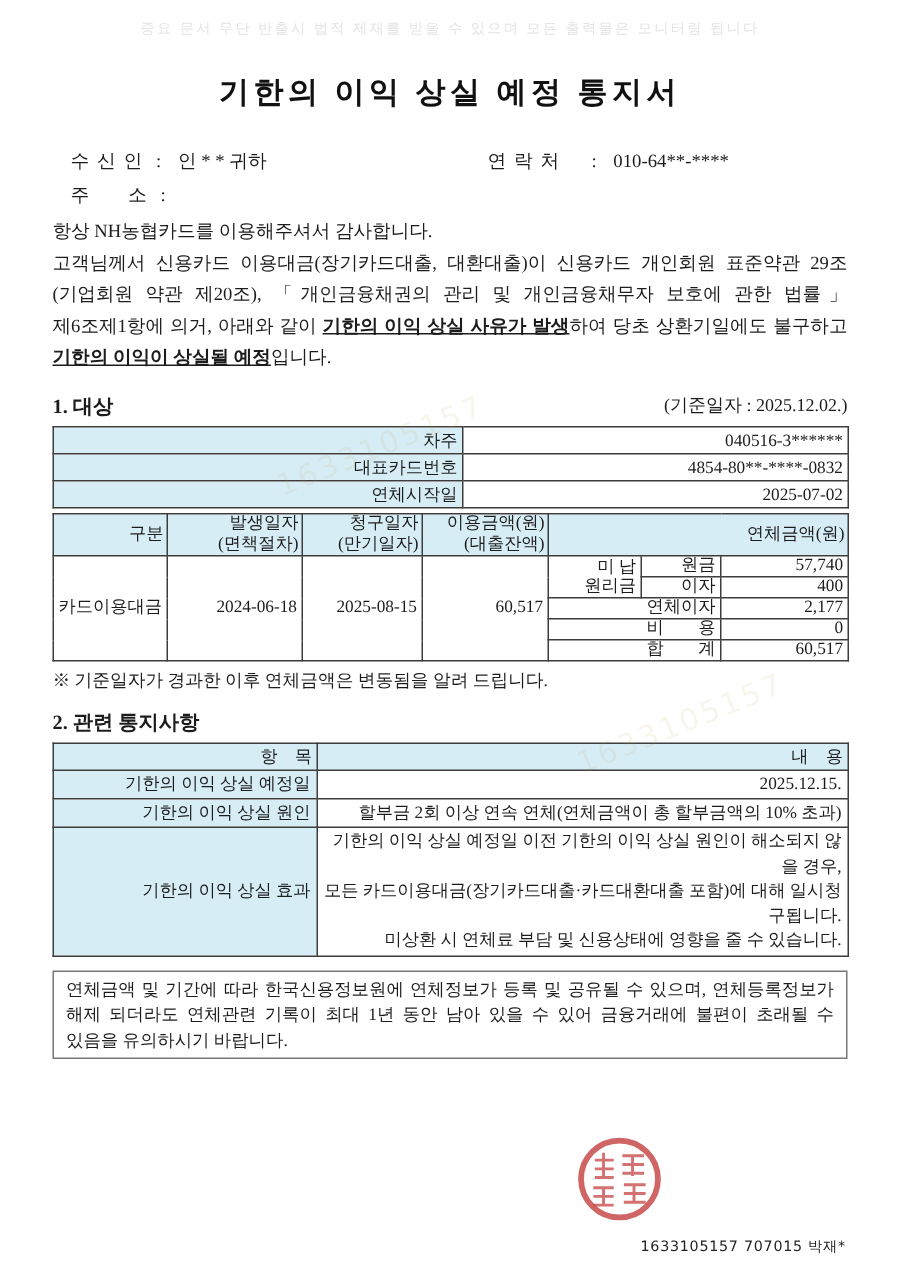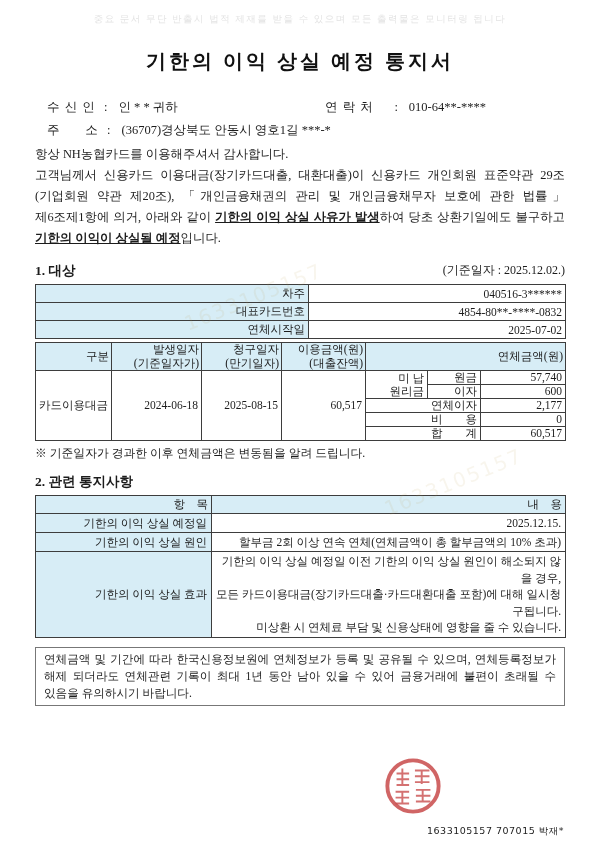--- a/index.html
+++ b/index.html
@@ -93,23 +93,22 @@
       <div class="recv-left">
         <span class="recv-label">수 신 인  :</span>
         <span class="recv-val">인 * * 귀하</span>
       </div>
       <div class="recv-right">
         <span class="recv-label">연 락 처     :</span>
         <span class="recv-val">010-64**-****</span>
       </div>
     </div>
     <div class="recv-row">
-      <div class="recv-left" style="width:auto;">
+      <div class="recv-left" style="width:auto;flex-direction:column;">
         <span class="recv-label">주      소  :</span>
-        <span class="recv-val">(36707)경상북도 안동시 영호1길 ***-*</span>
       </div>
     </div>
   </div>
 
   <div class="intro">
     <span>항상 NH농협카드를 이용해주셔서 감사합니다.</span><br>
     <span>고객님께서 신용카드 이용대금(장기카드대출, 대환대출)이 신용카드 개인회원 표준약관 29조(기업회원 약관 제20조), 「개인금융채권의 관리 및 개인금융채무자 보호에 관한 법률」 제6조제1항에 의거, 아래와 같이 </span><span class="bold-u">기한의 이익 상실 사유가 발생</span><span>하여 당초 상환기일에도 불구하고 </span><span class="bold-u">기한의 이익이 상실될 예정</span><span>입니다.</span>
   </div>
 
   <div class="sec-head-row">
@@ -146,21 +145,21 @@
         <col style="width:84px">
       <col style="width:62px">
         <col style="width:53px">
         <col style="width:85px">
     </colgroup>
     <tbody>
         <tr>
       <th class="blue">구분</th>
       <th class="blue two-line">
         <div>발생일자</div>
-        <div>(기준일자가)</div>
+        <div>(면책절차)</div>
       </th>
       <th class="blue two-line">
         <div>청구일자</div>
         <div>(만기일자)</div>
       </th>
       <th class="blue two-line">
         <div>이용금액(원)</div>
         <div>(대출잔액)</div>
       </th>
       <th class="blue" colspan="3">연체금액(원)</th>
@@ -170,21 +169,21 @@
       <td rowspan="5">2024-06-18</td>
       <td rowspan="5">2025-08-15</td>
       <td rowspan="5">60,517</td>
       <td rowspan="2" class="preline">미 납
 원리금</td>
       <td>원금</td>
       <td class="num">57,740</td>
     </tr>
     <tr>
       <td>이자</td>
-      <td class="num">600</td>
+      <td class="num">400</td>
     </tr>
     <tr>
       <td colspan="2">연체이자</td>
       <td class="num">2,177</td>
     </tr>
     <tr>
       <td colspan="2" class="pre">비        용</td>
       <td class="num">0</td>
     </tr>
     <tr>

